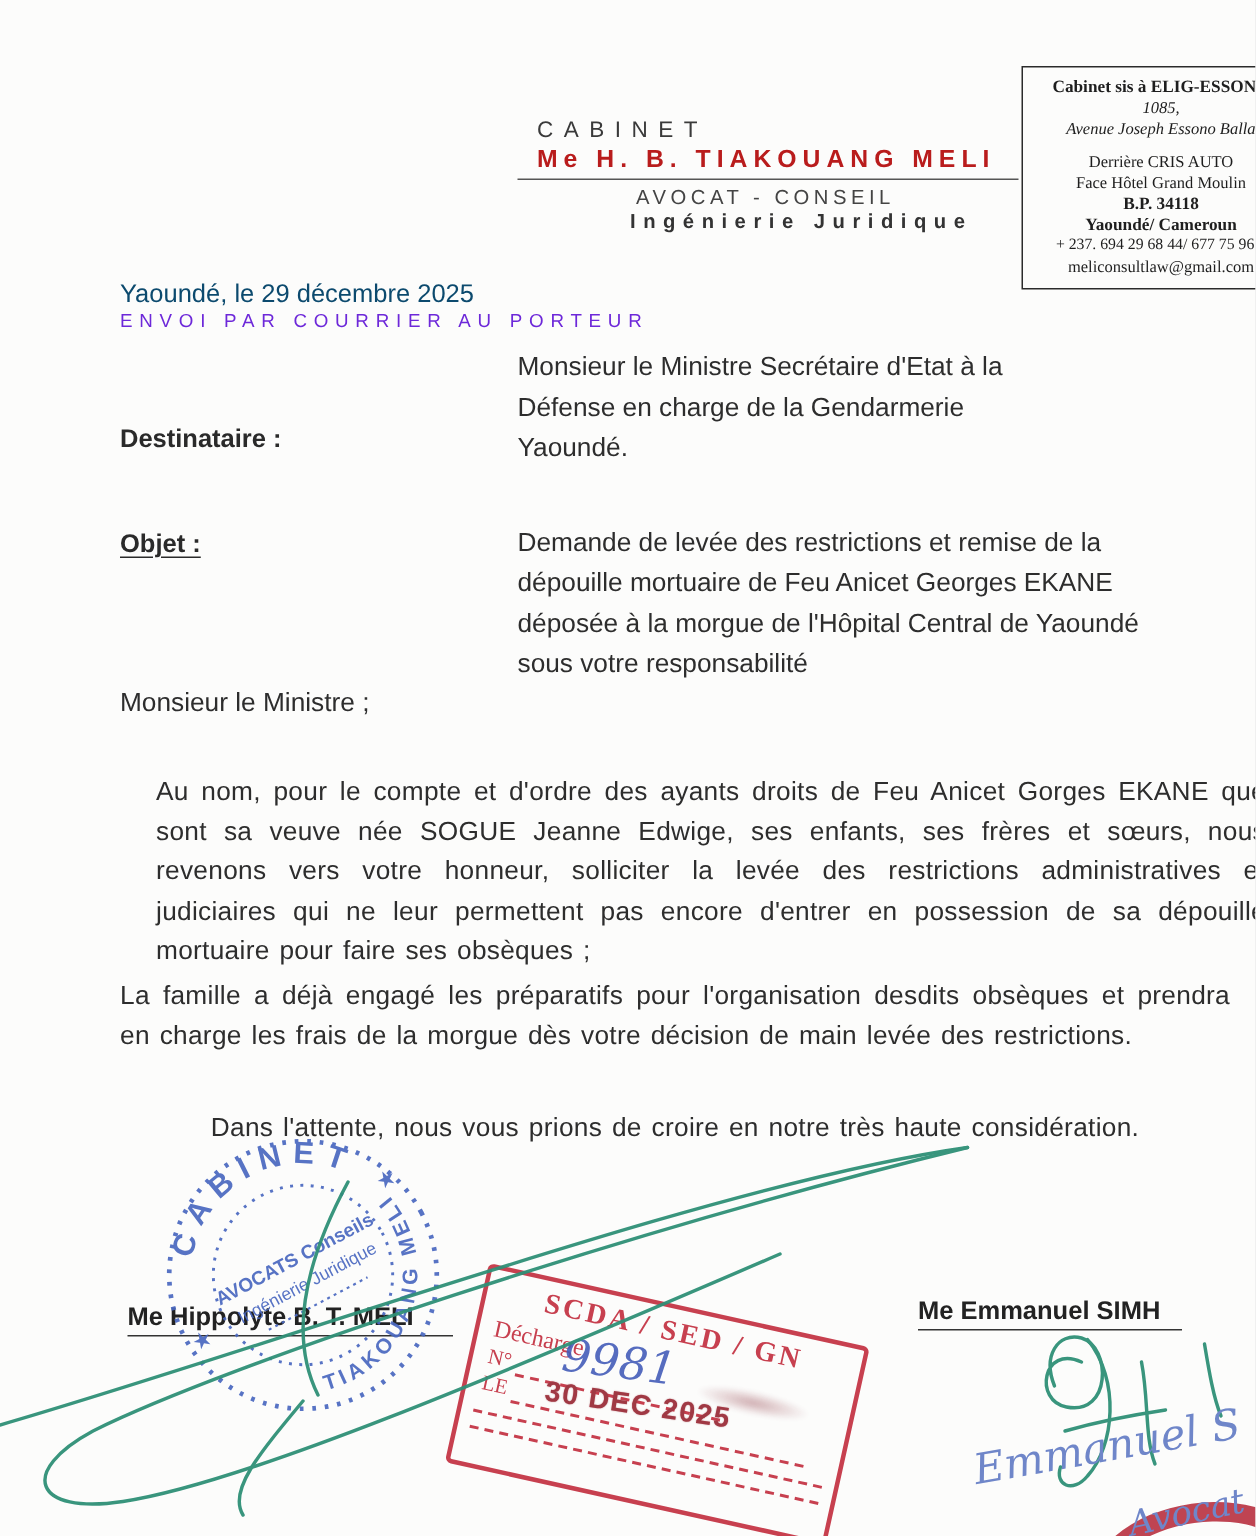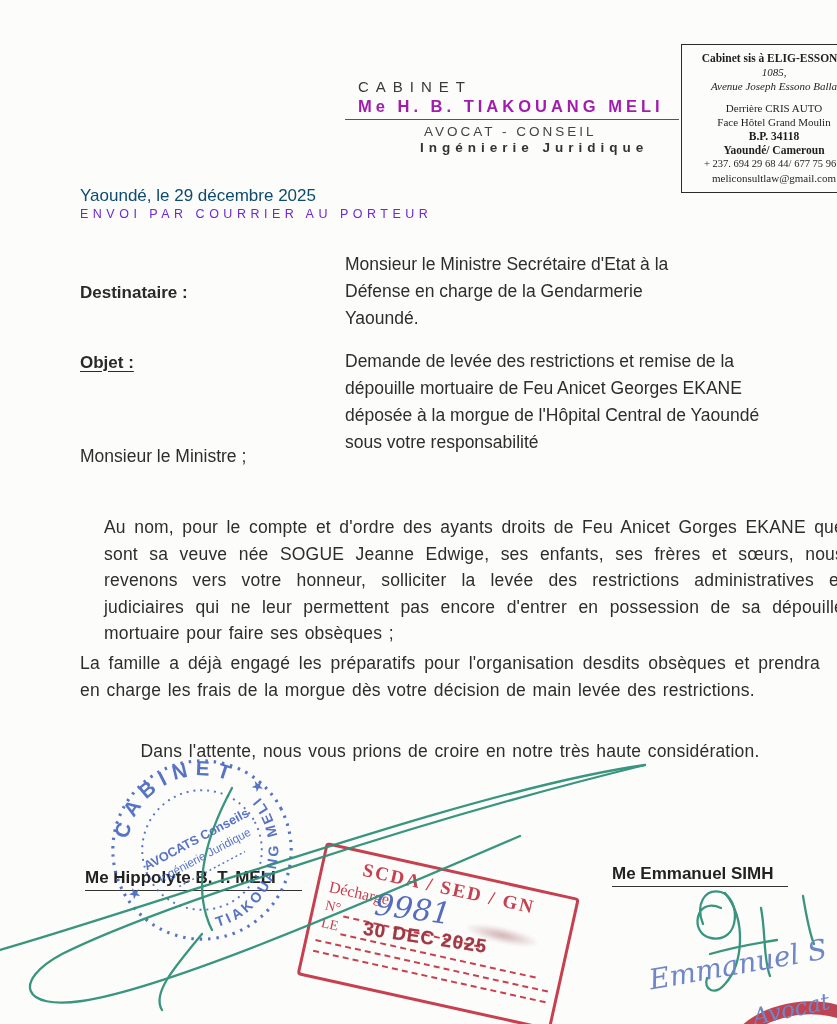--- a/index.html
+++ b/index.html
@@ -5,21 +5,21 @@
   html,body{margin:0;padding:0;background:#e8e8e8;}
   .page{
     position:relative;width:837px;height:1024px;margin:0 auto;
     background:#fcfcfb;overflow:hidden;
     font-family:"Liberation Sans",sans-serif;color:#2e2e2e;
   }
   .abs{position:absolute;}
 
   
   .lh-cabinet{left:358px;top:78px;font-size:15px;letter-spacing:7px;color:#3a3a3a;}
-  .lh-name{left:358px;top:97px;font-size:16.5px;font-weight:bold;letter-spacing:4px;color:#a21caf;}
+  .lh-name{left:358px;top:97px;font-size:16.5px;font-weight:bold;letter-spacing:4px;color:#b91c1c;}
   .lh-rule{left:345px;top:119px;width:334px;height:0;border-top:1.5px solid #555;}
   .lh-role{left:424px;top:124px;font-size:13.5px;letter-spacing:3px;color:#444;}
   .lh-spec{left:420px;top:140px;font-size:13.5px;font-weight:bold;letter-spacing:5px;color:#333;}
 
   
   .contact-box{
     left:681px;top:44px;width:176px;border:1.6px solid #2b2b2b;padding:6px 4px 7px 4px;
     text-align:center;font-family:"Liberation Serif",serif;font-size:11px;line-height:14px;color:#1e1e1e;
   }
   .cb-b{font-weight:bold;font-size:11.5px;}
@@ -30,21 +30,21 @@
   
   .dateline{left:80px;top:186px;font-size:17px;font-weight:400;color:#0c4a6e;}
   .envoi{left:80px;top:207px;font-size:12.5px;letter-spacing:4.5px;font-weight:500;color:#6d28d9;}
 
   
   .row-label{left:80px;font-size:17px;font-weight:600;color:#2a2a2a;}
   .row-lines{left:345px;font-size:17.5px;line-height:27px;color:#2d2d2d;}
   .u{text-decoration:underline;text-underline-offset:3px;}
 
   
-  .salutation{left:80px;top:446px;font-size:17.5px;color:#2d2d2d;}
+  .salutation{left:80px;top:458px;font-size:17.5px;color:#2d2d2d;}
   .para{left:80px;width:740px;font-size:17.5px;line-height:26.5px;text-align:justify;color:#2d2d2d;letter-spacing:.2px;word-spacing:1.5px;}
   .p1{top:514px;margin-left:24px;}
   .p2{top:650px;}
   .p3{top:738px;text-align:center;}
 
   
   .sig-name{font-size:17px;font-weight:700;color:#222;border-bottom:1.6px solid #333;padding-bottom:2px;}
   .sig-left{left:85px;top:868px;padding-right:26px;}
   .sig-right{left:612px;top:864px;padding-right:14px;}
 
@@ -105,21 +105,21 @@
     <div class="cb-b">B.P.  34118</div>
     <div class="cb-b">Yaoundé/ Cameroun</div>
     <div class="cb-sm">+ 237. 694 29 68 44/ 677 75 96 9</div>
     <div>meliconsultlaw@gmail.com</div>
   </div>
 
   <div class="abs dateline">Yaoundé, le 29 décembre 2025</div>
   <div class="abs envoi">ENVOI PAR COURRIER AU PORTEUR</div>
 
   <div class="abs row-label" style="top:236px;margin-top:47px;">Destinataire :</div>
-  <div class="abs row-lines" style="top:231px;margin-top:20px;">
+  <div class="abs row-lines" style="top:231px;">
     <div>Monsieur le Ministre Secrétaire d'Etat à la</div>
     <div>Défense en charge de la Gendarmerie</div>
     <div>Yaoundé.</div>
   </div>
 
   <div class="abs row-label u" style="top:353px;">Objet :</div>
   <div class="abs row-lines" style="top:348px;">
     <div>Demande de levée des restrictions et remise de la</div>
     <div>dépouille mortuaire de Feu Anicet Georges EKANE</div>
     <div>déposée à la morgue de l'Hôpital Central de Yaoundé</div>

